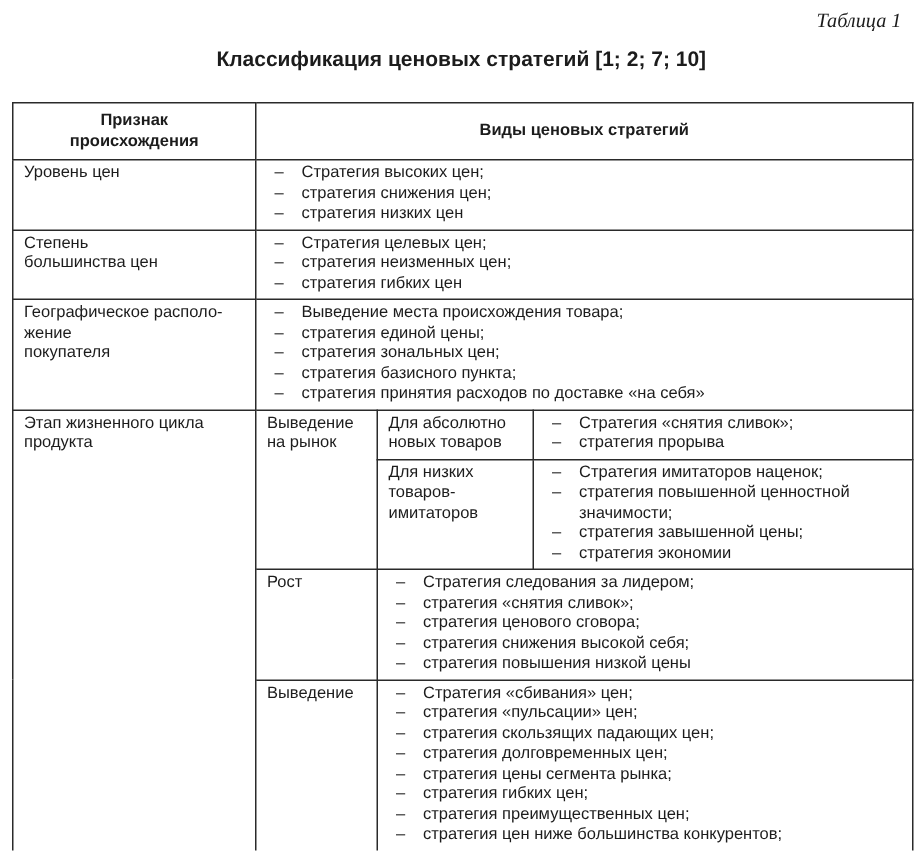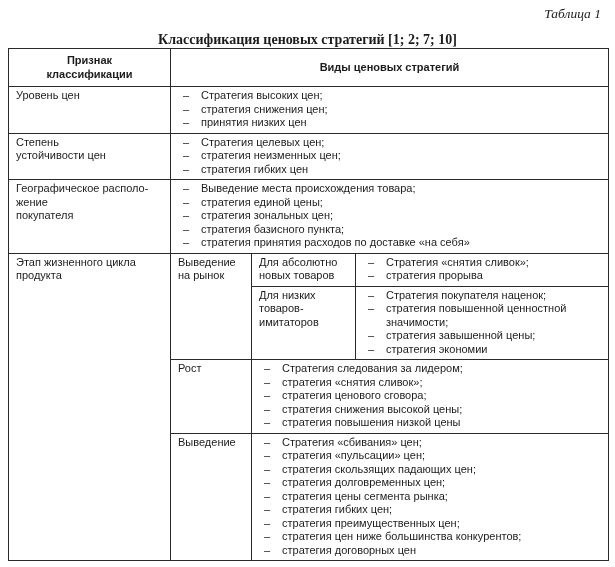--- a/index.html
+++ b/index.html
@@ -9,23 +9,23 @@
     color:#1c1c1c;
     -webkit-font-smoothing:antialiased;
   }
   .page{position:relative;width:615px;height:529px;}
   .caption{
     font-family:"Liberation Serif","DejaVu Serif",serif;
     font-style:italic;font-size:13.5px;
     text-align:right;padding:6px 14px 0 0;line-height:16px;
   }
   .doc-title{
-    font-family:Liberation Serif, serif;
+    font-family:Liberation Sans, sans-serif;
     font-weight:bold;font-size:14px;line-height:17px;
-    text-align:center;margin:9px 0 0 0;
+    text-align:center;margin:9px 0 20px 0;
   }
   table.cls{
     border-collapse:collapse;table-layout:fixed;
     margin-left:8px;width:601px;
     border:1.5px solid #1f1f1f;
   }
   table.cls th, table.cls td{
     border:1px solid #2a2a2a;
     vertical-align:top;
     font-size:11px;line-height:13.5px;
@@ -61,50 +61,50 @@
     <colgroup>
       <col style="width:162px">
       <col style="width:81px">
       <col style="width:104px">
       <col>
     </colgroup>
 
     <tbody>
         <tr>
       <th>Признак
-классификации</th>
+происхождения</th>
       <th colspan="3">Виды ценовых стратегий</th>
     </tr>
 
     <tr>
       <td class="label">Уровень цен</td>
       <td colspan="3">
         <ul class="slist">
 
             <li>
                 <span class="dash">–</span>
                 <span class="stext">Стратегия высоких цен;</span>
               </li>
 
             <li>
                 <span class="dash">–</span>
                 <span class="stext">стратегия снижения цен;</span>
               </li>
 
             <li>
                 <span class="dash">–</span>
-                <span class="stext">принятия низких цен</span>
+                <span class="stext">стратегия низких цен</span>
               </li>
           </ul>
       </td>
     </tr>
 
     <tr>
       <td class="label">Степень
-устойчивости цен</td>
+большинства цен</td>
       <td colspan="3">
         <ul class="slist">
 
             <li>
                 <span class="dash">–</span>
                 <span class="stext">Стратегия целевых цен;</span>
               </li>
 
             <li>
                 <span class="dash">–</span>
@@ -179,21 +179,21 @@
 
     <tr>
       <td class="label">Для низких
 товаров-
 имитаторов</td>
       <td>
         <ul class="slist">
 
             <li>
                 <span class="dash">–</span>
-                <span class="stext">Стратегия покупателя наценок;</span>
+                <span class="stext">Стратегия имитаторов наценок;</span>
               </li>
 
             <li>
                 <span class="dash">–</span>
                 <span class="stext">стратегия повышенной ценностной значимости;</span>
               </li>
 
             <li>
                 <span class="dash">–</span>
                 <span class="stext">стратегия завышенной цены;</span>
@@ -222,21 +222,21 @@
                 <span class="stext">стратегия «снятия сливок»;</span>
               </li>
 
             <li>
                 <span class="dash">–</span>
                 <span class="stext">стратегия ценового сговора;</span>
               </li>
 
             <li>
                 <span class="dash">–</span>
-                <span class="stext">стратегия снижения высокой цены;</span>
+                <span class="stext">стратегия снижения высокой себя;</span>
               </li>
 
             <li>
                 <span class="dash">–</span>
                 <span class="stext">стратегия повышения низкой цены</span>
               </li>
           </ul>
       </td>
     </tr>
 

